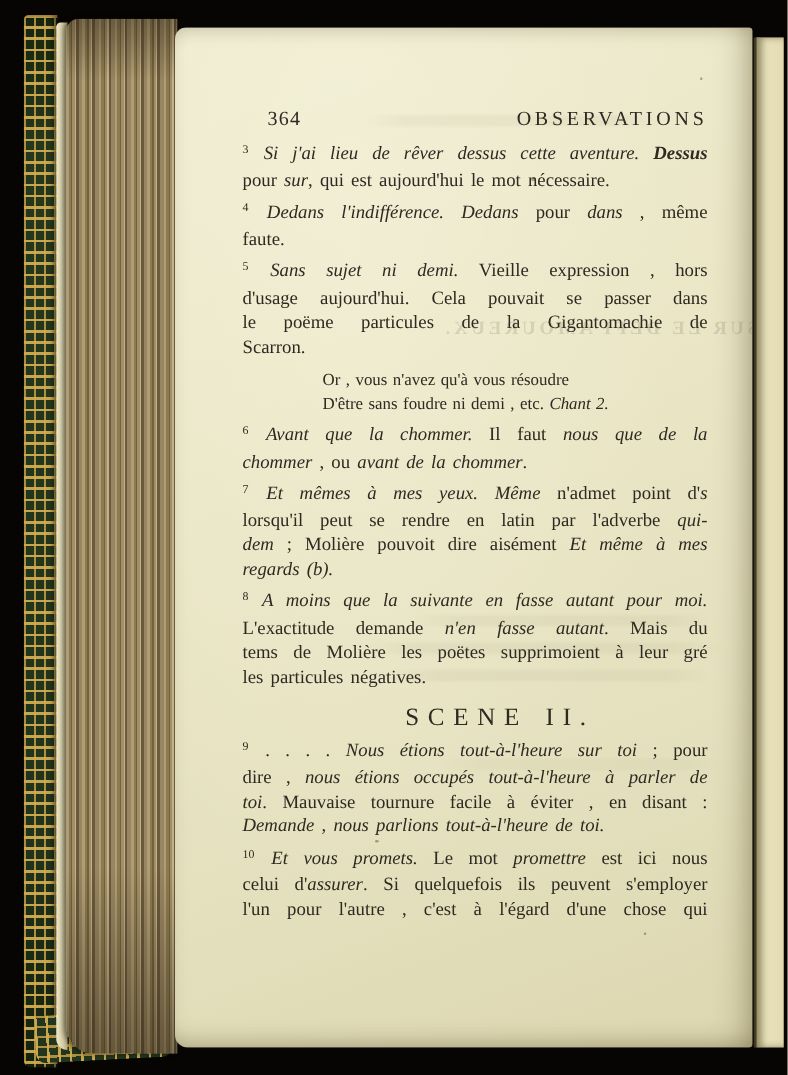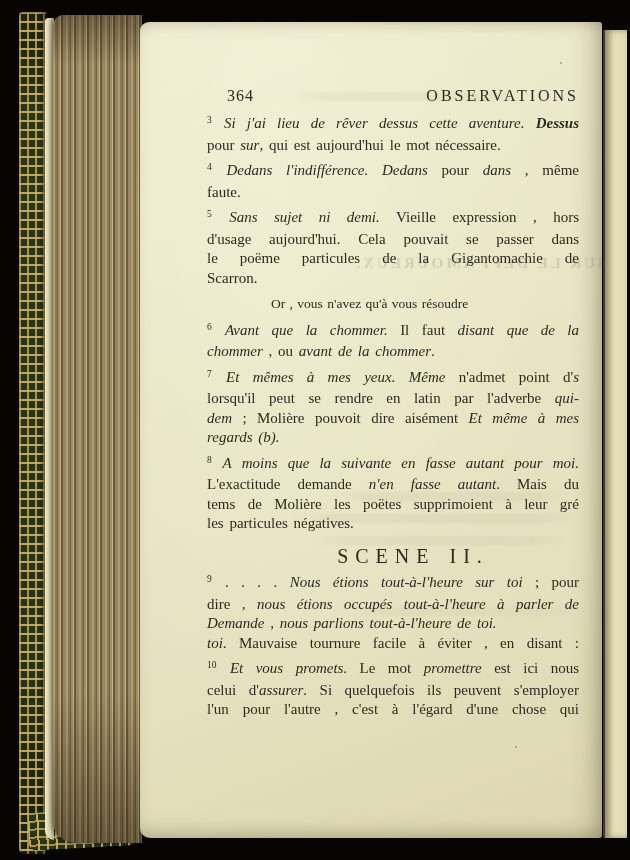--- a/index.html
+++ b/index.html
@@ -65,21 +65,21 @@
   }
   .page-right {
     position: absolute; left: 603px; top: 30px; width: 24px; height: 808px;
     background: linear-gradient(90deg, #d8d1a6, #e7e0ba 40%, #e3dcb2);
     border-left: 2px solid #433a22;
     box-shadow: inset 4px 0 6px rgba(60,48,18,.45);
   }
 
   
   .text-column {
-    position: absolute; left: 67px; top: 64px; width: 372px;
+    position: absolute; left: 54px; top: 64px; width: 372px;
     color: #2e2921;
     font-size: 15px;
     line-height: 19.5px;
     word-spacing: 2px;
   }
   .page-header { position: relative; height: 22px; margin-bottom: 4px; }
   .folio { position: absolute; left: 20px; top: 0; font-size: 16px; letter-spacing: 1px; }
   .running-title {
     text-align: right; padding-left: 58px;
     font-size: 16px; letter-spacing: 3px;
@@ -163,43 +163,44 @@
           <div class="line"><span class="sr">faute.</span></div>
         </div>
         <div class="note">
           <div class="line just"><span class="ssup">5</span><span class="si"> Sans sujet ni demi. </span><span class="sr">Vieille expression , hors</span></div>
           <div class="line just"><span class="sr">d'usage aujourd'hui. Cela pouvait se passer dans</span></div>
           <div class="line just"><span class="sr">le poëme particules de la Gigantomachie de</span></div>
           <div class="line"><span class="sr">Scarron.</span></div>
         </div>
         <div class="verse">
           <div class="line"><span class="sr">Or , vous n'avez qu'à vous résoudre</span></div>
-        </div>
-        <div class="note">
-          <div class="line just"><span class="ssup">6</span><span class="si"> Avant que la chommer. </span><span class="sr">Il faut </span><span class="si">disant que de la</span></div>
+          <div class="line"><span class="sr">D'être sans foudre ni demi , etc. </span><span class="si">Chant 2.</span></div>
+        </div>
+        <div class="note">
+          <div class="line just"><span class="ssup">6</span><span class="si"> Avant que la chommer. </span><span class="sr">Il faut </span><span class="si">nous que de la</span></div>
           <div class="line"><span class="si">chommer</span><span class="sr"> , ou </span><span class="si">avant de la chommer</span><span class="sr">.</span></div>
         </div>
         <div class="note">
           <div class="line just"><span class="ssup">7</span><span class="si"> Et mêmes à mes yeux. Même </span><span class="sr">n'admet point d'</span><span class="si">s</span></div>
           <div class="line just"><span class="sr">lorsqu'il peut se rendre en latin par l'adverbe </span><span class="si">qui-</span></div>
           <div class="line just"><span class="si">dem</span><span class="sr"> ; Molière pouvoit dire aisément </span><span class="si">Et même à mes</span></div>
           <div class="line"><span class="si">regards (b).</span></div>
         </div>
         <div class="note">
           <div class="line just"><span class="ssup">8</span><span class="si"> A moins que la suivante en fasse autant pour moi.</span></div>
           <div class="line just"><span class="sr">L'exactitude demande </span><span class="si">n'en fasse autant</span><span class="sr">. Mais du</span></div>
           <div class="line just"><span class="sr">tems de Molière les poëtes supprimoient à leur gré</span></div>
           <div class="line"><span class="sr">les particules négatives.</span></div>
         </div>
         <div class="scene-heading">SCENE II.</div>
         <div class="note">
           <div class="line just"><span class="ssup">9</span><span class="sr"> . . . . </span><span class="si">Nous étions tout-à-l'heure sur toi</span><span class="sr"> ; pour</span></div>
           <div class="line just"><span class="sr">dire , </span><span class="si">nous étions occupés tout-à-l'heure à parler de</span></div>
+          <div class="line just"><span class="si">toi</span><span class="sr">. Mauvaise tournure facile à éviter , en disant :</span></div>
           <div class="line"><span class="si">Demande , nous parlions tout-à-l'heure de toi.</span></div>
-          <div class="line just"><span class="si">toi</span><span class="sr">. Mauvaise tournure facile à éviter , en disant :</span></div>
         </div>
         <div class="note">
           <div class="line just"><span class="ssup">10</span><span class="si"> Et vous promets. </span><span class="sr">Le mot </span><span class="si">promettre</span><span class="sr"> est ici nous</span></div>
           <div class="line just"><span class="sr">celui d'</span><span class="si">assurer</span><span class="sr">. Si quelquefois ils peuvent s'employer</span></div>
           <div class="line just"><span class="sr">l'un pour l'autre , c'est à l'égard d'une chose qui</span></div>
         </div>
       </div>
   </div>
 </div>
 

